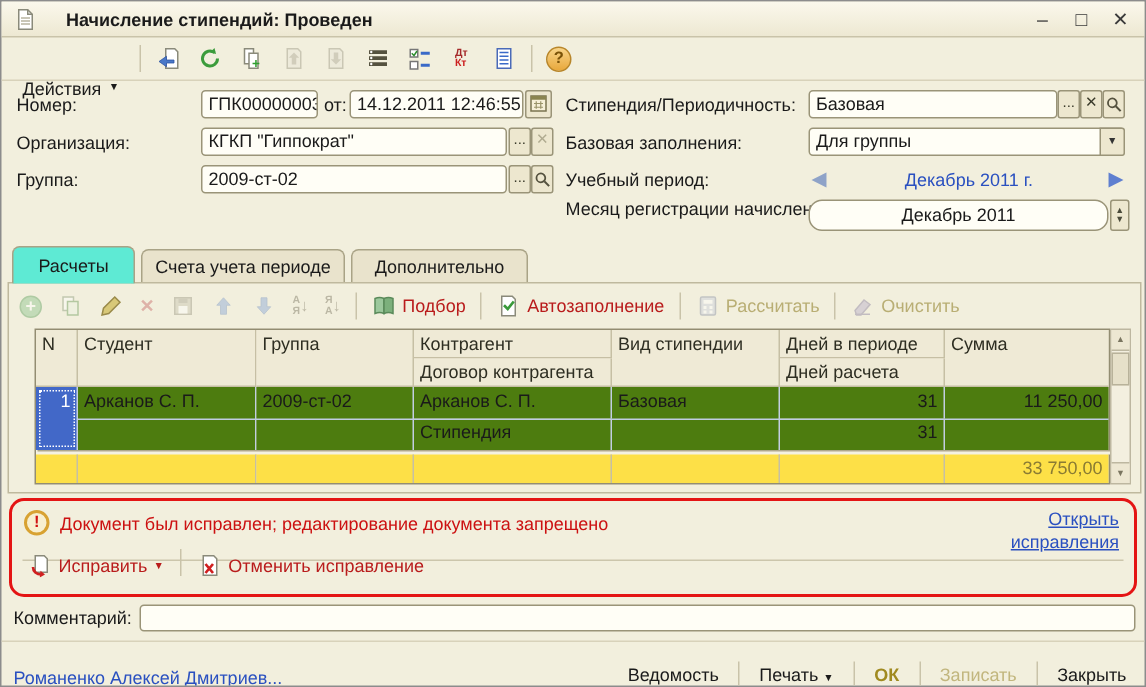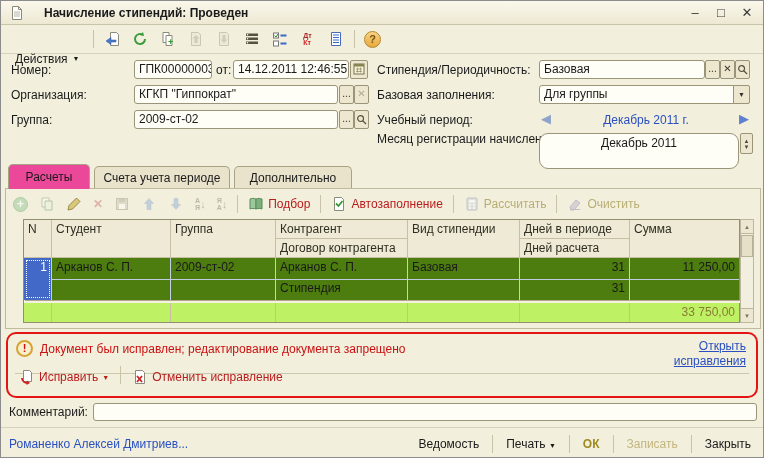--- a/index.html
+++ b/index.html
@@ -40,21 +40,21 @@
   .bluelink { color:#2A50C0; cursor:pointer; }
   .spinbtn { position:absolute; width:13px; height:21px; background:#EDE7CF; border:1px solid #9A9478;
              border-radius:2px; display:flex; flex-direction:column; align-items:center; justify-content:center;
              font-size:6px; line-height:6px; color:#4a4a3a; cursor:pointer; }
   .ddbtn { position:absolute; width:17px; height:19px; background:#EDE7CF; border:1px solid #9A9478;
            border-radius:0 2px 2px 0; font-size:7px; line-height:17px; text-align:center; color:#333; cursor:pointer; }
 
   
   .tab { position:absolute; height:22px; background:#E9E3CC; border:1px solid #A9A386; border-bottom:none;
          border-radius:5px 5px 0 0; display:flex; align-items:center; justify-content:center; cursor:pointer; }
-  .tab.active { background:#ec4899; z-index:3; height:25px; top:163px !important; }
+  .tab.active { background:#5eead4; z-index:3; height:25px; top:163px !important; }
   .tabpanel { position:absolute; left:4px; top:187px; width:756px; height:141px;
               border:1px solid #BFB99E; background:#F2EFDD; }
 
   
   .gridbar { position:absolute; left:8px; top:190px; height:26px; display:flex; align-items:center; gap:3px; z-index:2; }
   .gbtn { height:22px; display:flex; align-items:center; justify-content:center; padding:0 3px; gap:4px;
           border:1px solid transparent; border-radius:2px; cursor:pointer; white-space:nowrap; }
   .gbtn.txt { color:#b91c1c; }
   .gbtn.disabled { color:#B9AE74; cursor:default; }
   .cplus { width:15px; height:15px; border-radius:50%; background:#8CC48C; border:1px solid #5FA05F;
@@ -64,21 +64,21 @@
 
   
   .grid { position:absolute; left:22px; top:218px; width:731px; height:104px; }
   .gridframe { position:absolute; left:0; top:0; width:717px; height:104px; border:1px solid #938D72; background:#F6F3E3; }
   .hc { position:absolute; background:#EFEAD6; border-right:1px solid #C6BFA4; border-bottom:1px solid #C6BFA4;
         padding:2px 4px; white-space:nowrap; overflow:hidden; color:#2e2e22; }
   .dc { position:absolute; background:#4d7c0f; border-right:1px solid #C2CEE2; padding:2px 4px;
         white-space:nowrap; overflow:hidden; cursor:default; }
   .dc.r { text-align:right; }
   .numcell { background:#4268C8; color:#fff; text-align:right; outline:1px dotted #fff; outline-offset:-3px; }
-  .tc { position:absolute; background:#bef264; border-right:1px solid #C6BFA4; padding:2px 4px;
+  .tc { position:absolute; background:#fde047; border-right:1px solid #C6BFA4; padding:2px 4px;
         white-space:nowrap; overflow:hidden; }
   .midline { position:absolute; left:28px; top:59px; width:687px; height:1px; background:#BFCCE2; }
   .rowline { position:absolute; left:1px; top:80px; width:715px; height:3px; background:#F4F1E1; border-top:1px solid #AFA88C; }
   .sb { position:absolute; left:717px; top:0; width:14px; height:104px; background:#F3EFDF; border:1px solid #BDB7A0; }
   .sbbtn { position:absolute; left:0; width:12px; height:14px; background:#EDE7D2; border-bottom:1px solid #BDB7A0;
            font-size:6px; color:#7A7560; text-align:center; line-height:14px; cursor:pointer; }
   .sbthumb { position:absolute; left:0; top:15px; width:12px; height:22px; background:#E6E0C9; border:1px solid #B8B29A; cursor:pointer; }
 
   
   .alertbox { position:absolute; left:5px; top:331px; width:752px; height:66px;
@@ -89,21 +89,21 @@
   .alertmsg { position:absolute; left:32px; top:8px; color:#CC1111; }
   .alertlink { position:absolute; right:10px; top:5px; width:110px; text-align:right;
                color:#2A50C0; text-decoration:underline; line-height:15px; cursor:pointer; }
   .alertsep { position:absolute; left:7px; right:7px; top:39px; height:1px; background:#CCC6AC; }
   .fixrow { position:absolute; left:7px; top:32px; height:21px; display:flex; align-items:flex-start; gap:4px; }
 
   
   .comment-input { position:absolute; left:92px; top:402px; width:664px; height:18px; background:#FFFEF6;
                    border:1px solid #9A9478; border-radius:3px; font:inherit; padding:0 4px; }
   .footer { position:absolute; left:0; right:0; top:426px; height:32px; border-top:1px solid #D8D2BA;
-            display:flex; align-items:center; padding:0 8px; }
+            display:flex; align-items:flex-end; padding:0 8px; }
   .fbtns { margin-left:auto; display:flex; align-items:center; gap:6px; }
   .fbutton { cursor:pointer; padding:2px 4px; white-space:nowrap; }
   .ok { color:#A08A20; font-weight:bold; }
   .saveb { color:#C2B67E; }
 </style>
 </head>
 <body>
 
 <div class="window">
 
@@ -238,21 +238,21 @@
   <div class="lbl" style="left:376px; top:87px;">Базовая заполнения:</div>
   <div class="fld" style="left:538px; top:84px; width:211px;">Для группы</div>
   <div class="ddbtn" style="left:732px; top:84px;">▼</div>
 
   <div class="lbl" style="left:376px; top:112px;">Учебный период:</div>
   <span class="navarrow" style="left:540px; top:110px; color:#8FA3C8;">◀</span>
   <div class="lbl bluelink" style="left:560px; top:112px; width:170px; text-align:center;">Декабрь 2011 г.</div>
   <span class="navarrow" style="left:738px; top:110px; color:#5F7FD0;">▶</span>
 
   <div class="lbl" style="left:376px; top:131px; width:150px; line-height:14px;">Месяц регистрации начислений:</div>
-  <div class="fld right-center" style="left:538px; top:132px; width:200px; height:36px; border-radius:9px; line-height:17px;">Декабрь 2011</div>
+  <div class="fld right-center" style="left:538px; top:132px; width:200px; height:21px; border-radius:9px; line-height:17px;">Декабрь 2011</div>
   <div class="spinbtn" style="left:739px; top:132px;">
       <span>▲</span>
       <span>▼</span>
     </div>
 
   <div class="tabpanel"></div>
   <div class="tab active" style="left:7px; top:165px; width:82px;">
     <span>Расчеты</span>
   </div>
   <div class="tab" style="left:93px; top:165px; width:136px;">

